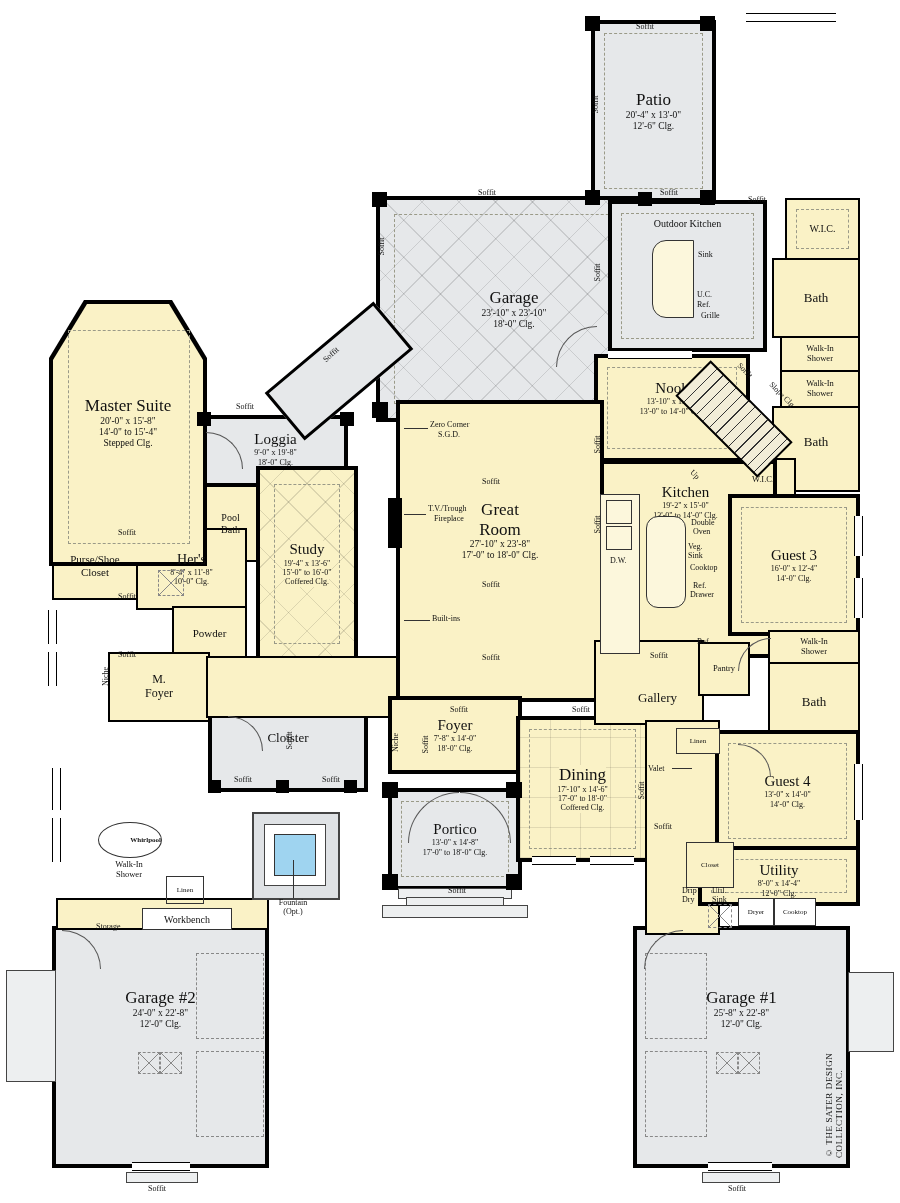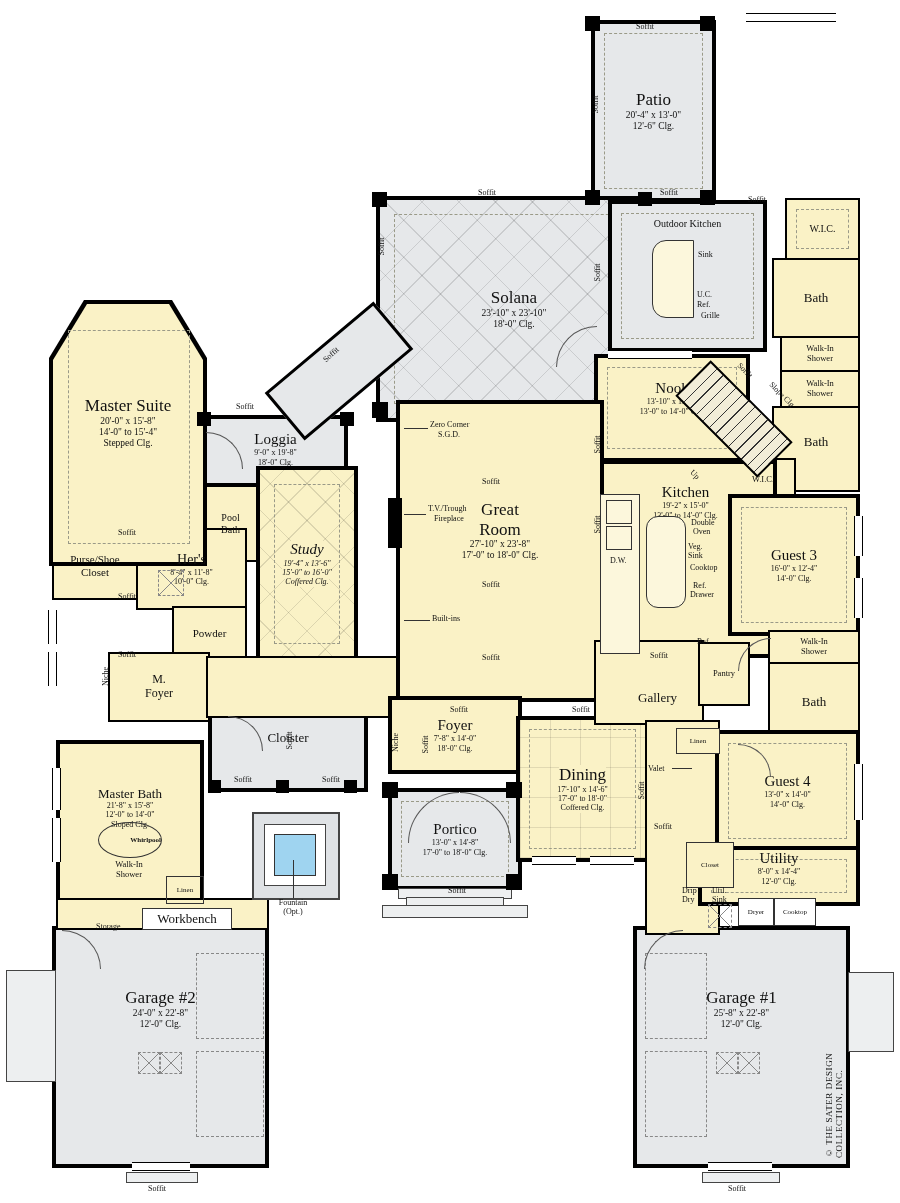--- a/index.html
+++ b/index.html
@@ -65,21 +65,21 @@
 
 <div id="plan">
 
   <div class="r gray x4 di flex" style="left:591px;top:20px;width:125px;height:182px;">
     <span class="nm room-label">Patio</span>
     <span class="dm">20'-4" x 13'-0"</span>
     <span class="dm">12'-6" Clg.</span>
   </div>
 
   <div class="r gray x4 diamond di2 flex" style="left:376px;top:196px;width:276px;height:226px;">
-    <span class="nm room-label">Solana</span>
+    <span class="nm room-label">Garage</span>
     <span class="dm">23'-10" x 23'-10"</span>
     <span class="dm">18'-0" Clg.</span>
   </div>
 
   <div class="r gray" style="left:268px;top:340px;width:142px;height:62px;transform:rotate(-40deg);z-index:2;"></div>
 
   <div class="r gray x4 di flex" style="left:608px;top:200px;width:159px;height:152px;">
     <span class="nm-s room-label" style="position:absolute;top:14px;left:0;right:0;">Outdoor Kitchen</span>
   </div>
   <div class="counter" style="left:652px;top:240px;width:40px;height:76px;border-radius:14px 0 0 14px;"></div>
@@ -211,21 +211,21 @@
     <span class="nm room-label">Master Suite</span>
     <span class="dm">20'-0" x 15'-8"</span>
     <span class="dm">14'-0" to 15'-4"</span>
     <span class="dm">Stepped Clg.</span>
   </div>
 
   <div class="r cream x2 flex" style="left:203px;top:485px;width:55px;height:77px;">
     <span class="nm-s room-label">Pool</span>
     <span class="nm-s room-label">Bath</span>
   </div>
-  <div class="r cream x4 diamond di2 flex" style="left:256px;top:466px;width:102px;height:196px;font-style:italic;">
+  <div class="r cream x4 diamond di2 flex" style="left:256px;top:466px;width:102px;height:196px;">
     <span class="nm room-label" style="font-size:15px;background:#FAF2C6;">Study</span>
     <span class="dm-t" style="background:#FAF2C6;">19'-4" x 13'-6"</span>
     <span class="dm-t" style="background:#FAF2C6;">15'-0" to 16'-0"</span>
     <span class="dm-t" style="background:#FAF2C6;">Coffered Clg.</span>
   </div>
   <div class="r cream x2 flex" style="left:52px;top:532px;width:86px;height:68px;">
     <span class="nm-s room-label" style="font-size:11px;">Purse/Shoe</span>
     <span class="nm-s room-label" style="font-size:11px;">Closet</span>
   </div>
   <div class="r cream x2 flex" style="left:136px;top:528px;width:111px;height:82px;">
@@ -238,59 +238,53 @@
     <span class="nm-s room-label" style="font-size:11px;">Powder</span>
   </div>
   <div class="r cream x2 flex" style="left:108px;top:652px;width:102px;height:70px;">
     <span class="nm-s room-label" style="font-size:12px;">M.</span>
     <span class="nm-s room-label" style="font-size:12px;">Foyer</span>
   </div>
   <div class="lbl vlbl" style="left:96px;top:672px;">Niche</div>
 
   <div class="r cream x2" style="left:206px;top:656px;width:192px;height:62px;"></div>
 
-  <div class="r cream x4 flex fstart" style="left:56px;top:740px;width:148px;height:164px;padding-top:42px;">
-    <span class="nm-m room-label">Master Bath</span>
-    <span class="dm-t">21'-8" x 15'-8"</span>
-    <span class="dm-t">12'-0" to 14'-0"</span>
-    <span class="dm-t">Sloped Clg.</span>
-  </div>
   <div class="ell" style="left:98px;top:822px;width:62px;height:34px;justify-content:flex-end;">
     <span class="dm-t" style="font-size:7px;font-weight:bold;">Whirlpool</span>
   </div>
   <div class="txtstack" style="left:96px;top:860px;width:66px;">
     <span class="nm-t">Walk-In</span>
     <span class="nm-t">Shower</span>
   </div>
   <div class="box" style="left:166px;top:876px;width:36px;height:26px;">
     <span class="dm-t" style="font-size:7px;">Linen</span>
   </div>
 
   <div class="r cream x2" style="left:56px;top:898px;width:213px;height:32px;"></div>
   <div class="lbl" style="left:96px;top:922px;">Storage</div>
   <div class="box" style="left:142px;top:908px;width:88px;height:20px;background:#fff;">
-    <span class="dm-t" style="font-size:13px;">Workbench</span>
+    <span class="dm-t" style="font-size:10px;">Workbench</span>
   </div>
 
   <div class="r cream x4 flex" style="left:388px;top:696px;width:134px;height:78px;">
     <span class="nm room-label" style="font-size:15px;">Foyer</span>
     <span class="dm-t">7'-8" x 14'-0"</span>
     <span class="dm-t">18'-0" Clg.</span>
   </div>
   <div class="lbl vlbl" style="left:386px;top:738px;">Niche</div>
   <div class="r cream x4 grid di flex" style="left:516px;top:716px;width:133px;height:146px;">
     <span class="nm room-label" style="background:#FAF2C6;">Dining</span>
     <span class="dm-t" style="background:#FAF2C6;">17'-10" x 14'-6"</span>
     <span class="dm-t" style="background:#FAF2C6;">17'-0" to 18'-0"</span>
     <span class="dm-t" style="background:#FAF2C6;">Coffered Clg.</span>
   </div>
 
   <div class="r cream x2" style="left:594px;top:640px;width:110px;height:85px;"></div>
   <div class="lbl lbl-m" style="left:638px;top:690px;font-size:13px;">Gallery</div>
-  <div class="r cream x2 flex" style="left:698px;top:642px;width:52px;height:64px;">
+  <div class="r cream x2 flex" style="left:698px;top:642px;width:52px;height:54px;">
     <span class="nm-t room-label">Pantry</span>
   </div>
   <div class="r cream x2" style="left:645px;top:720px;width:75px;height:215px;"></div>
   <div class="box" style="left:676px;top:728px;width:42px;height:24px;background:#FAF2C6;">
     <span class="dm-t" style="font-size:7px;">Linen</span>
   </div>
   <div class="lbl" style="left:648px;top:764px;">Valet</div>
   <div class="leader" style="left:672px;top:768px;width:20px;"></div>
   <div class="box" style="left:686px;top:842px;width:46px;height:44px;background:#FAF2C6;">
     <span class="dm-t" style="font-size:7px;">Closet</span>
@@ -307,21 +301,21 @@
   </div>
   <div class="r cream x2 flex" style="left:768px;top:662px;width:92px;height:80px;">
     <span class="nm-m room-label">Bath</span>
   </div>
   <div class="r cream x4 di flex" style="left:715px;top:730px;width:145px;height:122px;">
     <span class="nm room-label" style="font-size:15px;">Guest 4</span>
     <span class="dm-t">13'-0" x 14'-0"</span>
     <span class="dm-t">14'-0" Clg.</span>
   </div>
 
-  <div class="r cream x4 di flex fstart" style="left:698px;top:846px;width:162px;height:60px;">
+  <div class="r cream x4 di flex fstart" style="left:698px;top:846px;width:162px;height:60px;padding-top:12px;">
     <span class="nm room-label" style="font-size:15px;">Utility</span>
     <span class="dm-t">8'-0" x 14'-4"</span>
     <span class="dm-t">12'-0" Clg.</span>
   </div>
   <div class="box" style="left:738px;top:898px;width:34px;height:26px;background:#fff;">
     <span class="dm-t" style="font-size:7px;">Dryer</span>
   </div>
   <div class="box" style="left:774px;top:898px;width:40px;height:26px;background:#fff;">
     <span class="dm-t" style="font-size:7px;">Cooktop</span>
   </div>

